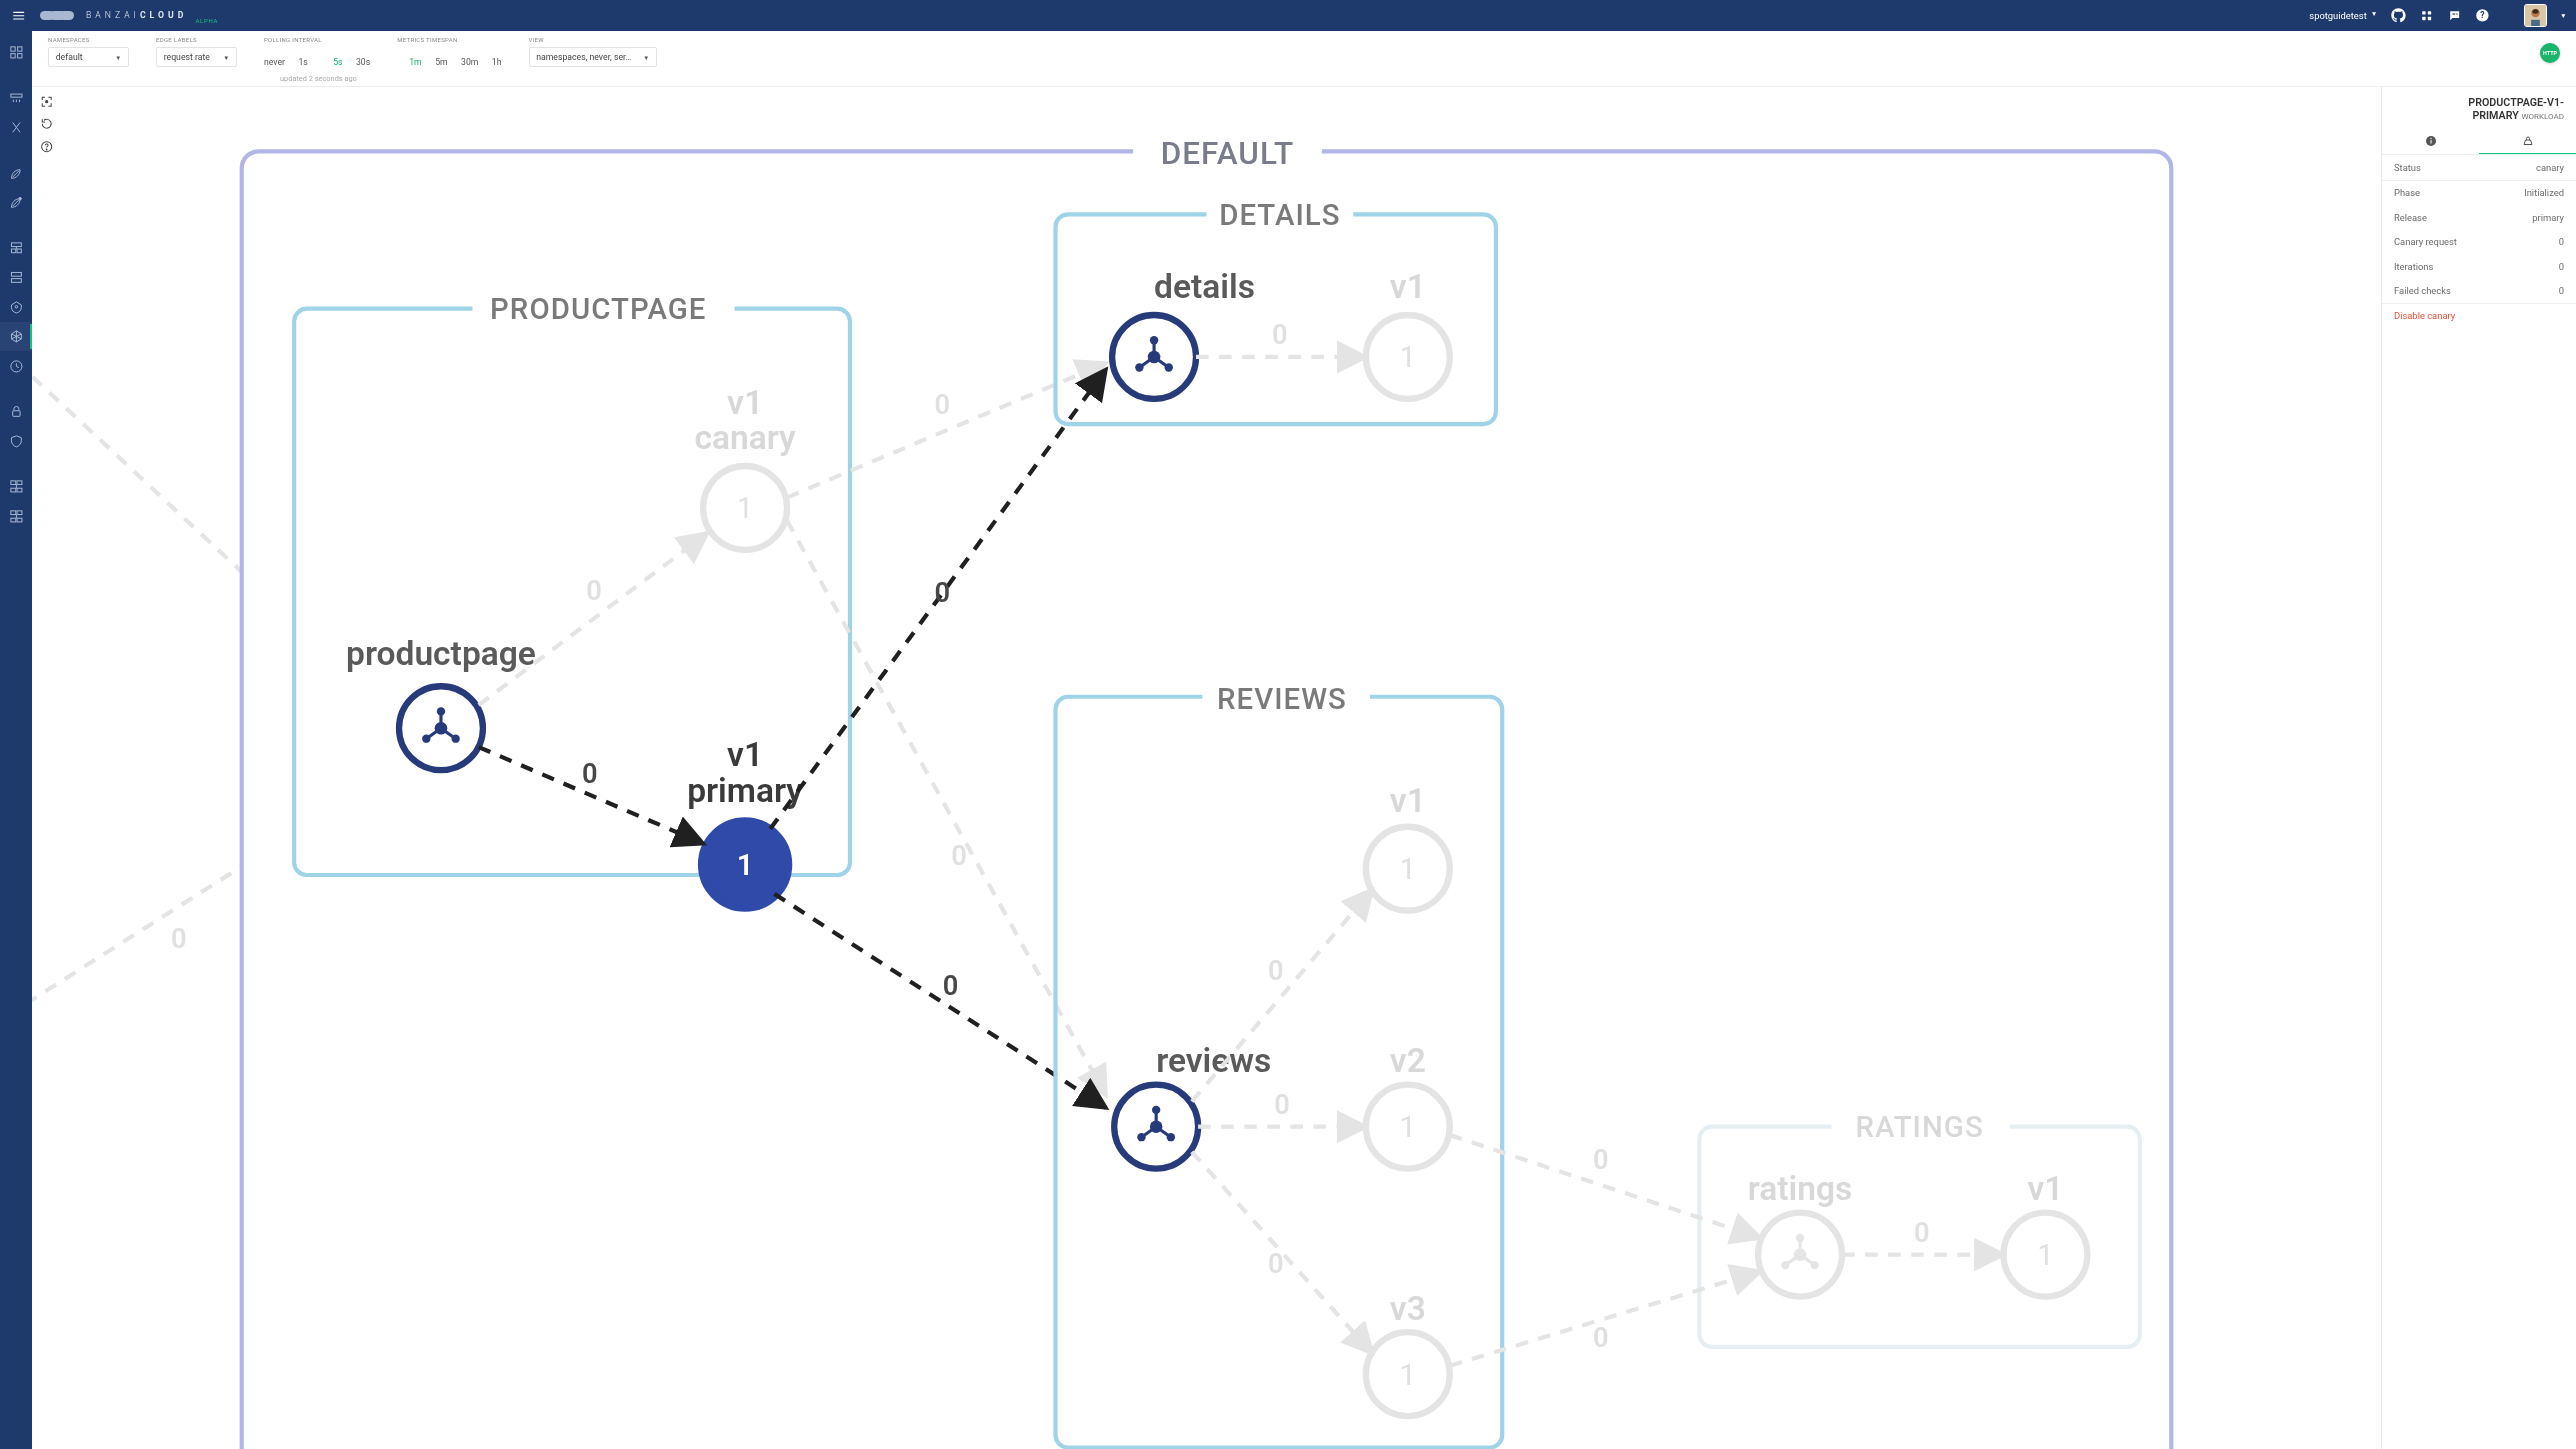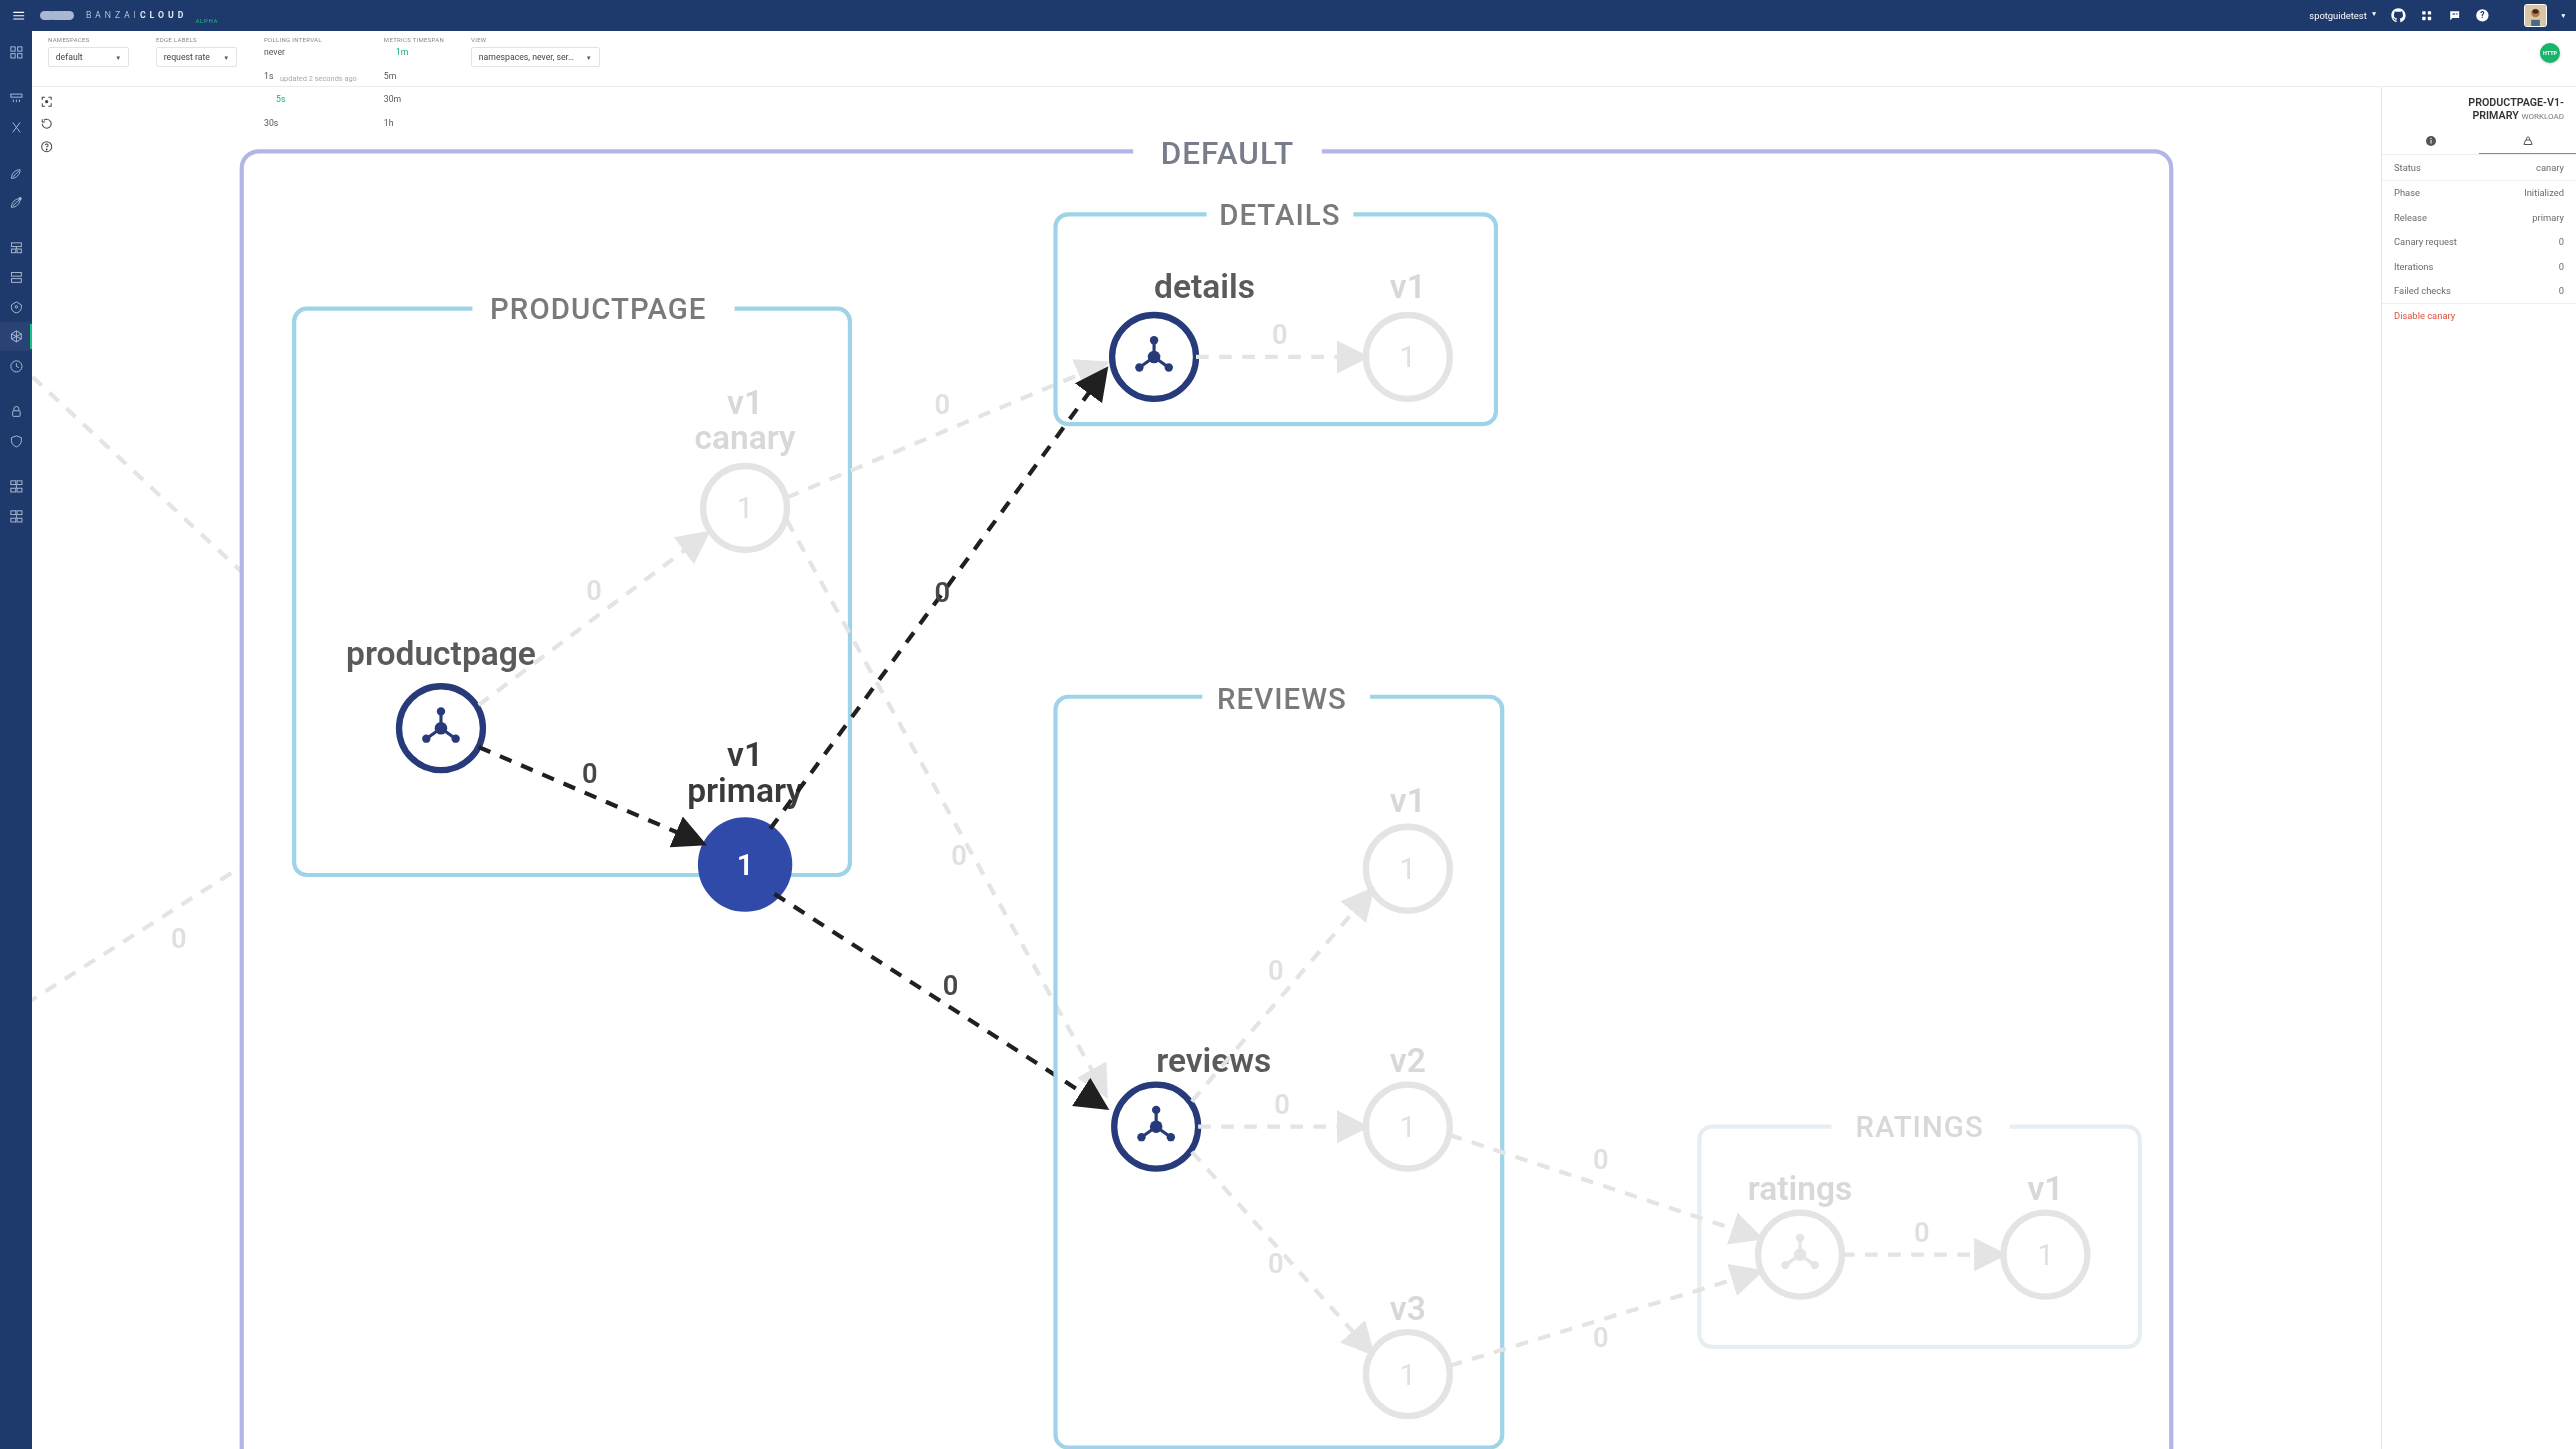--- a/index.html
+++ b/index.html
@@ -33,21 +33,21 @@
 .rail .rail-item svg { stroke: #a8b8d0; fill: none; stroke-width: 1.6; }
 .rail .rail-sep { height: 16px; }
 
 
 .content { position: absolute; top: 31px; left: 32px; right: 0; bottom: 0; display: flex; flex-direction: column; }
 .filters { padding: 5.4px 16px 2.7px; border-bottom: 0.7px solid #ececec; display: flex; gap: 27px; align-items: flex-start; }
 .filters .group { display: flex; flex-direction: column; gap: 4px; }
 .filters .gl { font-size: 6px; letter-spacing: 0.3px; color: #888; }
 .filters .dd { height: 20px; min-width: 81px; border: 0.7px solid #e2e2e2; border-radius: 2px; display: flex; align-items: center; padding: 0 6.7px; font-size: 8.7px; color: #444; justify-content: space-between; cursor: pointer; background: #fff; }
 .filters .dd .tri { font-size: 6px; color: #555; margin-left: 12px; }
-.filters .opts { display: flex; gap: 13.4px; align-items: flex-start; height: 20px; font-size: 8.7px; color: #555; flex-direction: column; }
+.filters .opts { display: flex; gap: 13.4px; align-items: flex-end; height: 20px; font-size: 8.7px; color: #555; }
 .filters .opts span { cursor: pointer; }
 .filters .opts .on { color: #0fb36b; font-weight: 400; margin-left: 12px; }
 .filters .updated { font-size: 7.4px; color: #aaa; padding-left: 16px; margin-top: 2.7px; }
 .http-badge { position: absolute; top: 12px; right: 16px; width: 20px; height: 20px; border-radius: 670px; background: #18b56a; color: #fff; font-size: 5.4px; font-weight: 700; display: flex; align-items: center; justify-content: center; cursor: pointer; box-shadow: 0 0.7px 2.7px rgba(0,0,0,.2); }
 .filterrow2 { display:flex; flex-direction:column; }
 
 
 .main { flex: 1; display: flex; }
 .canvas-wrap { flex: 1; position: relative; }
 .canvas-tools { position: absolute; left: 6.7px; top: 6.7px; display: flex; flex-direction: column; gap: 6.7px; }

